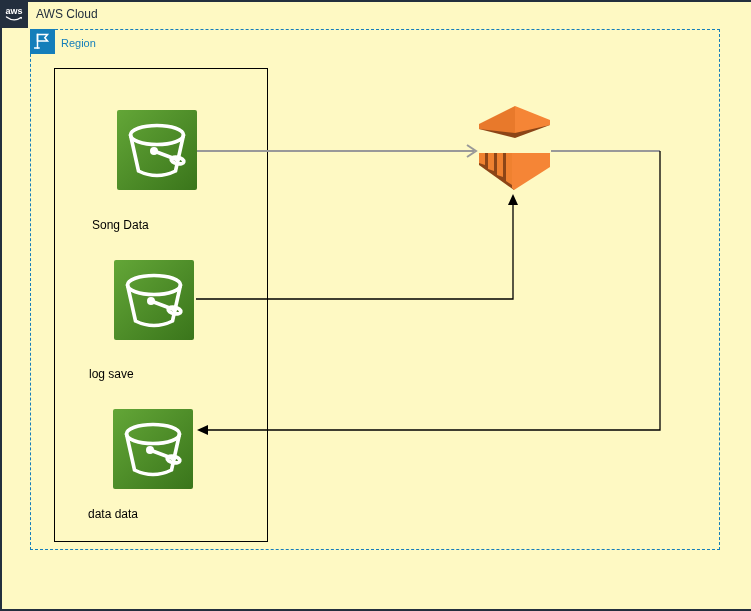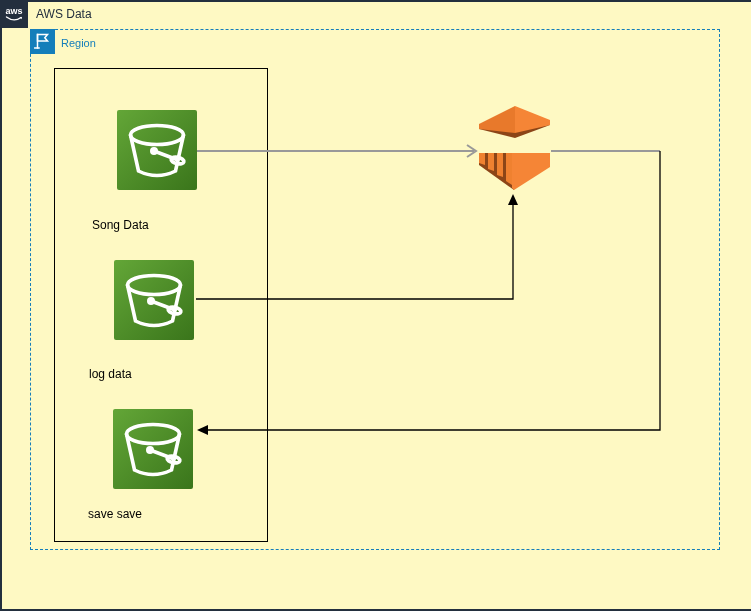--- a/index.html
+++ b/index.html
@@ -36,21 +36,21 @@
 
 <div class="canvas">
   <div class="outer-border"></div>
 
   <svg class="aws-logo" viewBox="0 0 28 28">
     <rect width="28" height="28" fill="#232F3E"></rect>
     <text x="14" y="14" text-anchor="middle" font-size="9" font-weight="bold" fill="#ffffff" font-family="Liberation Sans, sans-serif">aws</text>
     <path d="M6.5 17 Q14 22.5 21 17.5" stroke="#ffffff" stroke-width="1.4" fill="none" stroke-linecap="round"></path>
     <path d="M21.6 19.2 L22 16.9 L19.7 17.4 Z" fill="#ffffff"></path>
   </svg>
-  <div class="cloud-label">AWS Data</div>
+  <div class="cloud-label">AWS Cloud</div>
 
   <div class="region-box"></div>
   <svg class="region-flag" viewBox="0 0 25 25">
     <rect width="25" height="25" fill="#147EBA"></rect>
     <g stroke="#ffffff" stroke-width="1.5" fill="none" stroke-linecap="square">
       <path d="M7.5 5.5 H17.5 L14.8 8.8 L17.5 12 H7.5 Z"></path>
       <path d="M7.5 5.5 V19"></path>
       <path d="M4.8 19 H9"></path>
     </g>
   </svg>
@@ -104,39 +104,39 @@
     </defs>
     <rect width="80" height="80" rx="2" fill="url(#bg2)"></rect>
     <g stroke="#ffffff" fill="none" stroke-width="3.6" stroke-linecap="round">
       <ellipse cx="40" cy="25" rx="26.5" ry="9.5"></ellipse>
       <path d="M13.5 25 L21.5 61 Q40 70 58.5 61 L66.5 25"></path>
       <path d="M37 41 L61 50"></path>
       <ellipse cx="60.5" cy="50.5" rx="6.5" ry="3.2" transform="rotate(12 60.5 50.5)"></ellipse>
     </g>
     <circle cx="37" cy="41" r="4" fill="#ffffff"></circle>
   </svg>
-  <div class="node-label" style="left:89px;top:367px;">log data</div>
+  <div class="node-label" style="left:89px;top:367px;">log save</div>
 
   <svg class="node-icon bucket" style="left:113px;top:409px;" viewBox="0 0 80 80">
     <defs>
       <linearGradient id="bg3" x1="0" y1="0" x2="1" y2="1">
         <stop offset="0" stop-color="#63A637"></stop>
           <stop offset="1" stop-color="#3A751B"></stop>
       </linearGradient>
     </defs>
     <rect width="80" height="80" rx="2" fill="url(#bg3)"></rect>
     <g stroke="#ffffff" fill="none" stroke-width="3.6" stroke-linecap="round">
       <ellipse cx="40" cy="25" rx="26.5" ry="9.5"></ellipse>
       <path d="M13.5 25 L21.5 61 Q40 70 58.5 61 L66.5 25"></path>
       <path d="M37 41 L61 50"></path>
       <ellipse cx="60.5" cy="50.5" rx="6.5" ry="3.2" transform="rotate(12 60.5 50.5)"></ellipse>
     </g>
     <circle cx="37" cy="41" r="4" fill="#ffffff"></circle>
   </svg>
-  <div class="node-label" style="left:88px;top:507px;">save save</div>
+  <div class="node-label" style="left:88px;top:507px;">data data</div>
 
   <svg class="node-icon" style="left:478px;top:106px;width:73px;height:84px;" viewBox="0 0 73 84">
 
     <polygon points="1,23 72,19 37,32" fill="#8C4517"></polygon>
     <polygon points="37,0 1,18 1,23 37,27" fill="#E8792B"></polygon>
     <polygon points="37,0 72,14 72,19 37,27" fill="#F58536"></polygon>
 
     <polygon points="1,47 38,47 36,84 1,59" fill="#8C4517"></polygon>
     <polygon points="1,47 7,47 7,59 1,57" fill="#EF8130"></polygon>
     <polygon points="10,47 16,47 16,65 10,63" fill="#EF8130"></polygon>

